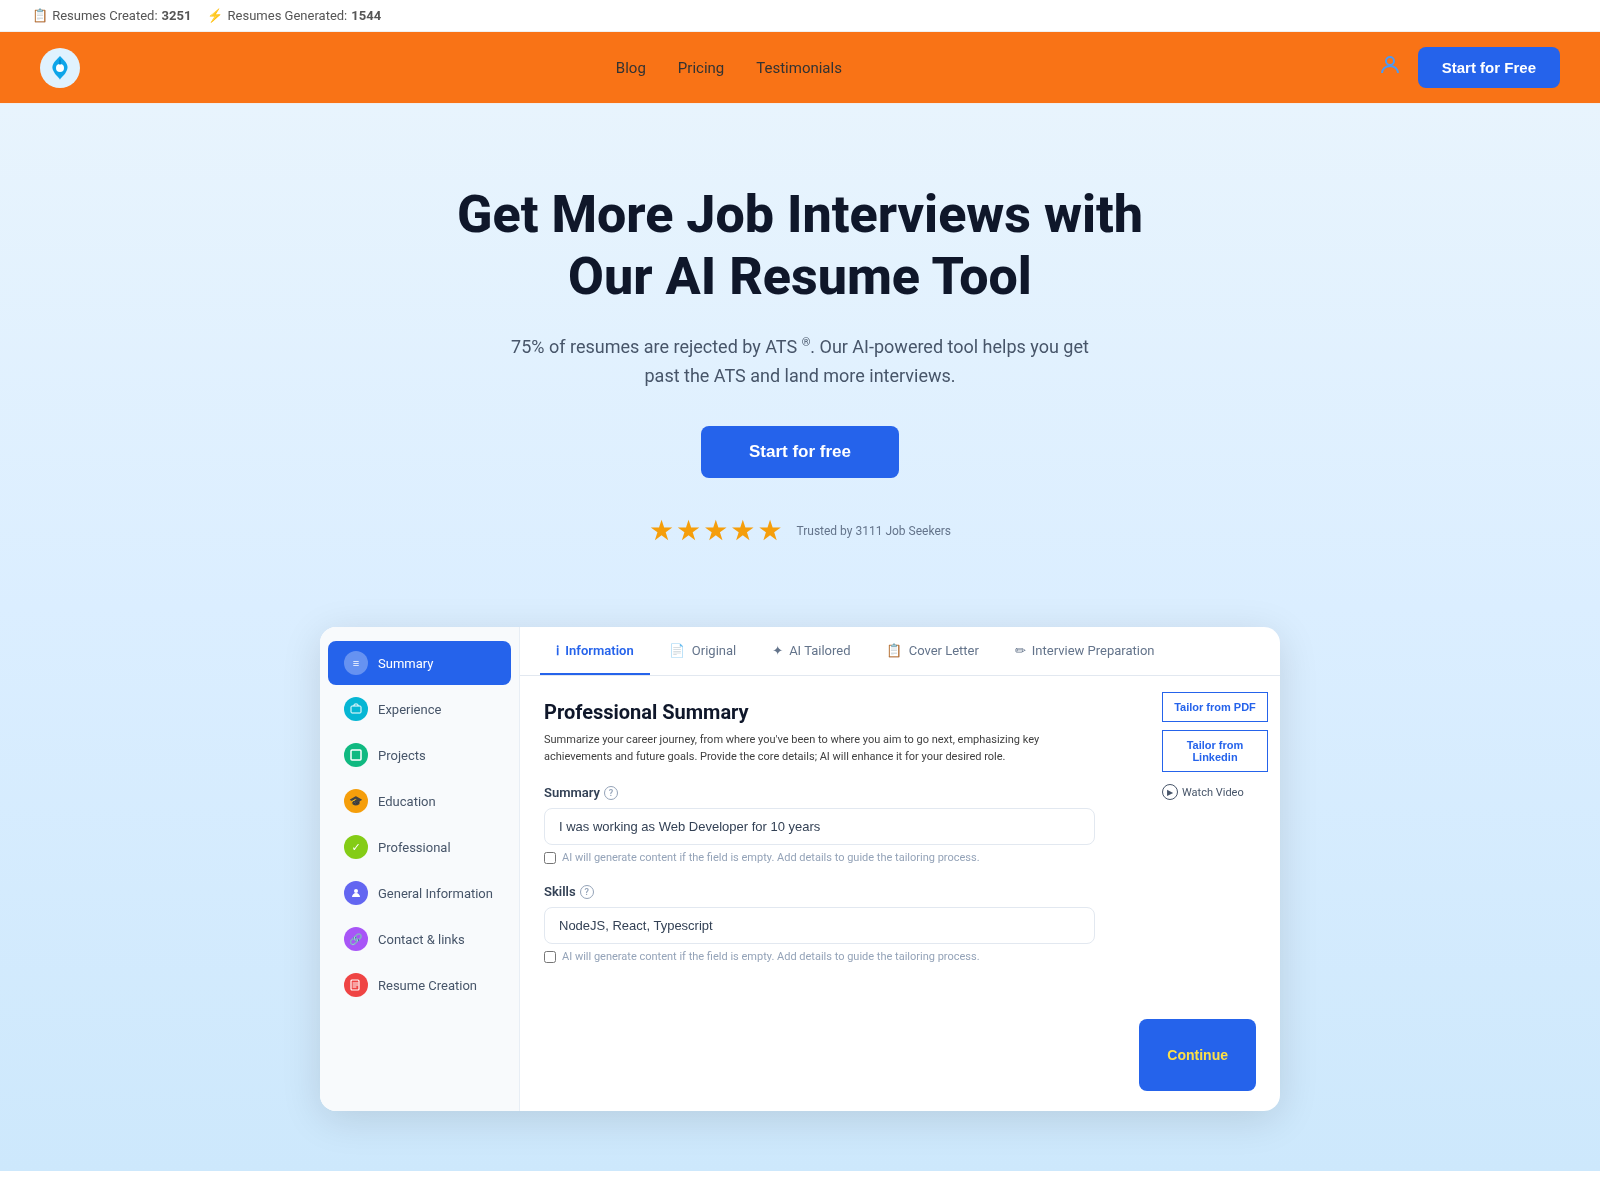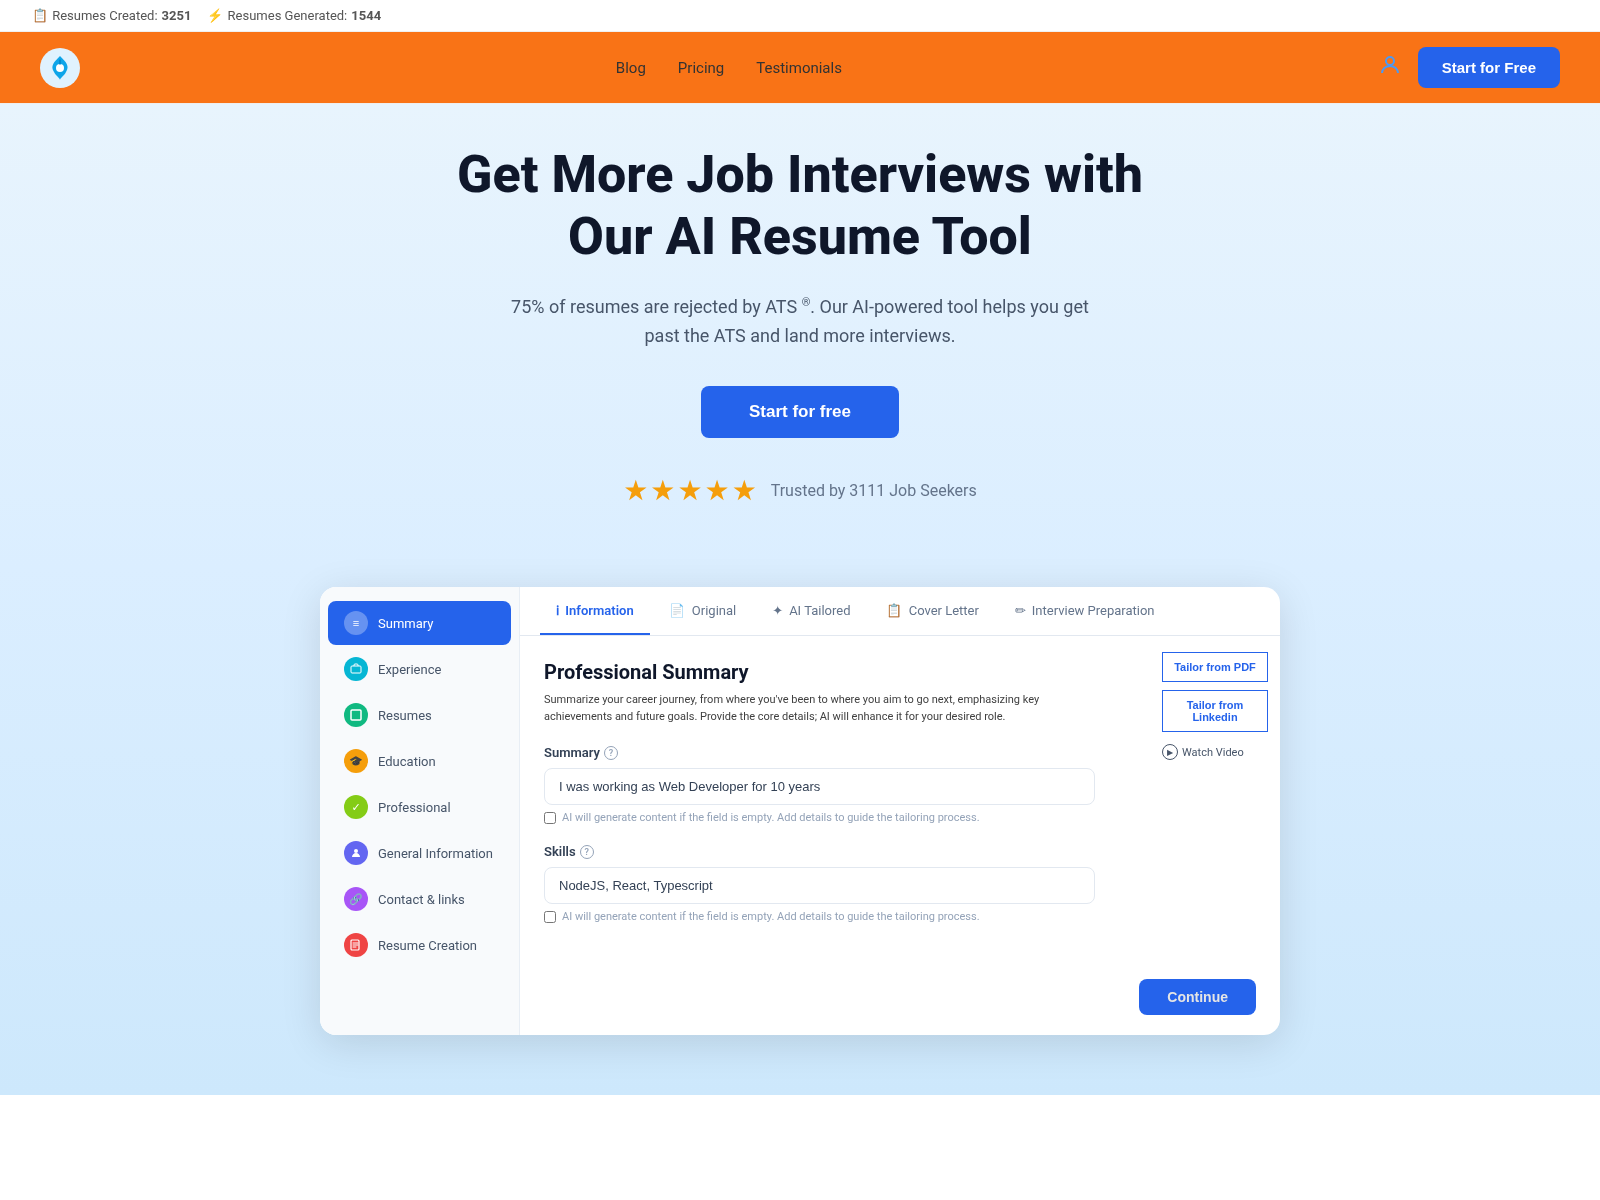--- a/index.html
+++ b/index.html
@@ -43,21 +43,21 @@
       border-radius: 8px;
       padding: 12px 24px;
       font-size: 15px;
       font-weight: 600;
       cursor: pointer;
     }
 
     
     .hero {
       background: linear-gradient(180deg, #e8f4fd 0%, #dbeeff 100%);
-      padding: 40px 40px 60px;
+      padding: 80px 40px 60px;
       text-align: center;
     }
     .hero h1 {
       font-size: 52px;
       font-weight: 800;
       color: #0f172a;
       line-height: 1.2;
       max-width: 700px;
       margin: 0 auto 24px;
     }
@@ -81,21 +81,21 @@
       display: inline-block;
     }
     .stars-row {
       margin-top: 36px;
       display: flex;
       align-items: center;
       justify-content: center;
       gap: 12px;
     }
     .stars { color: #f59e0b; font-size: 28px; letter-spacing: 2px; }
-    .trust-text { font-size: 16px; color: #64748b; text-align: right; }
+    .trust-text { font-size: 12px; color: #64748b; text-align: right; }
 
     
     .mockup-container {
       background: linear-gradient(180deg, #dbeeff 0%, #cde8fc 100%);
       padding: 20px 80px 60px;
     }
     .mockup {
       background: #fff;
       border-radius: 16px;
       box-shadow: 0 8px 40px rgba(0,0,0,0.12);
@@ -278,24 +278,24 @@
     }
 
     
     .mockup-footer {
       display: flex;
       justify-content: flex-end;
       padding: 12px 24px 20px;
     }
     .btn-continue {
       background: #2563eb;
-      color: #e5e5e5;
+      color: #fde047;
       border: none;
       border-radius: 8px;
-      padding: 10px 28px;
+      padding: 28px 28px;
       font-size: 14px;
       font-weight: 600;
       cursor: pointer;
     }
   </style>
 </head>
 <body>
 
 <div class="top-bar">
   <div class="top-bar-item">
@@ -364,21 +364,21 @@
               </svg>
           </div>
           <span>Experience</span>
         </div>
         <div class="sidebar-item">
           <div class="sidebar-icon si-green">
             <svg width="12" height="12" viewBox="0 0 12 12" fill="none">
                 <rect x="1" y="1" width="10" height="10" rx="1" stroke="white" stroke-width="1.5"></rect>
               </svg>
           </div>
-          <span>Resumes</span>
+          <span>Projects</span>
         </div>
         <div class="sidebar-item">
           <div class="sidebar-icon si-yellow">🎓</div>
           <span>Education</span>
         </div>
         <div class="sidebar-item">
           <div class="sidebar-icon si-lime">✓</div>
           <span>Professional</span>
         </div>
         <div class="sidebar-item">

